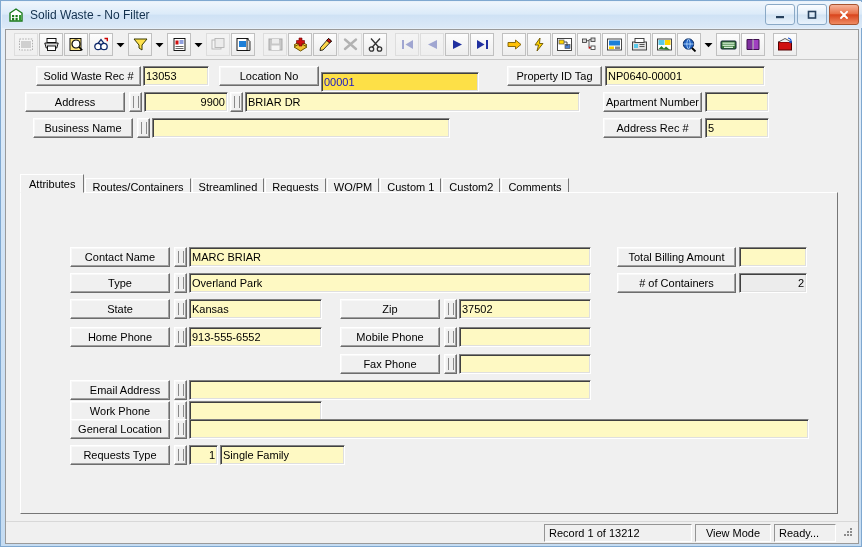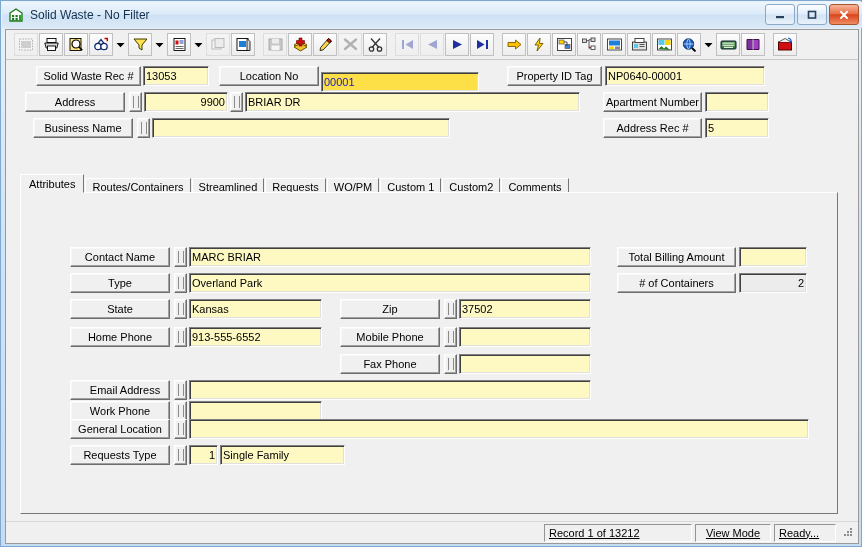--- a/index.html
+++ b/index.html
@@ -134,21 +134,21 @@
   .statusbar{
     position:absolute;left:0;bottom:0;width:852px;height:22px;
     background:#f0f0f0;border-top:1px solid #d8d8d8;
     display:flex;align-items:center;justify-content:flex-end;
     padding-right:4px;box-sizing:border-box;
   }
   .spanel{
     height:17px;box-sizing:border-box;
     border:1px solid;border-color:#949494 #ffffff #ffffff #949494;
     display:flex;align-items:center;padding:8px 4px;margin-left:3px;
-    font-size:11px;color:#000;white-space:nowrap;background:#f0f0f0;text-decoration:underline;
+    font-size:11px;color:#000;white-space:nowrap;background:#f0f0f0;
   }
   .grip{width:14px;height:14px;margin-left:4px;position:relative;}
   .grip span{position:absolute;width:2px;height:2px;background:#8c8c8c;}
 </style>
 </head>
 <body>
 
 <div class="window">
 
   <div class="titlebar">

